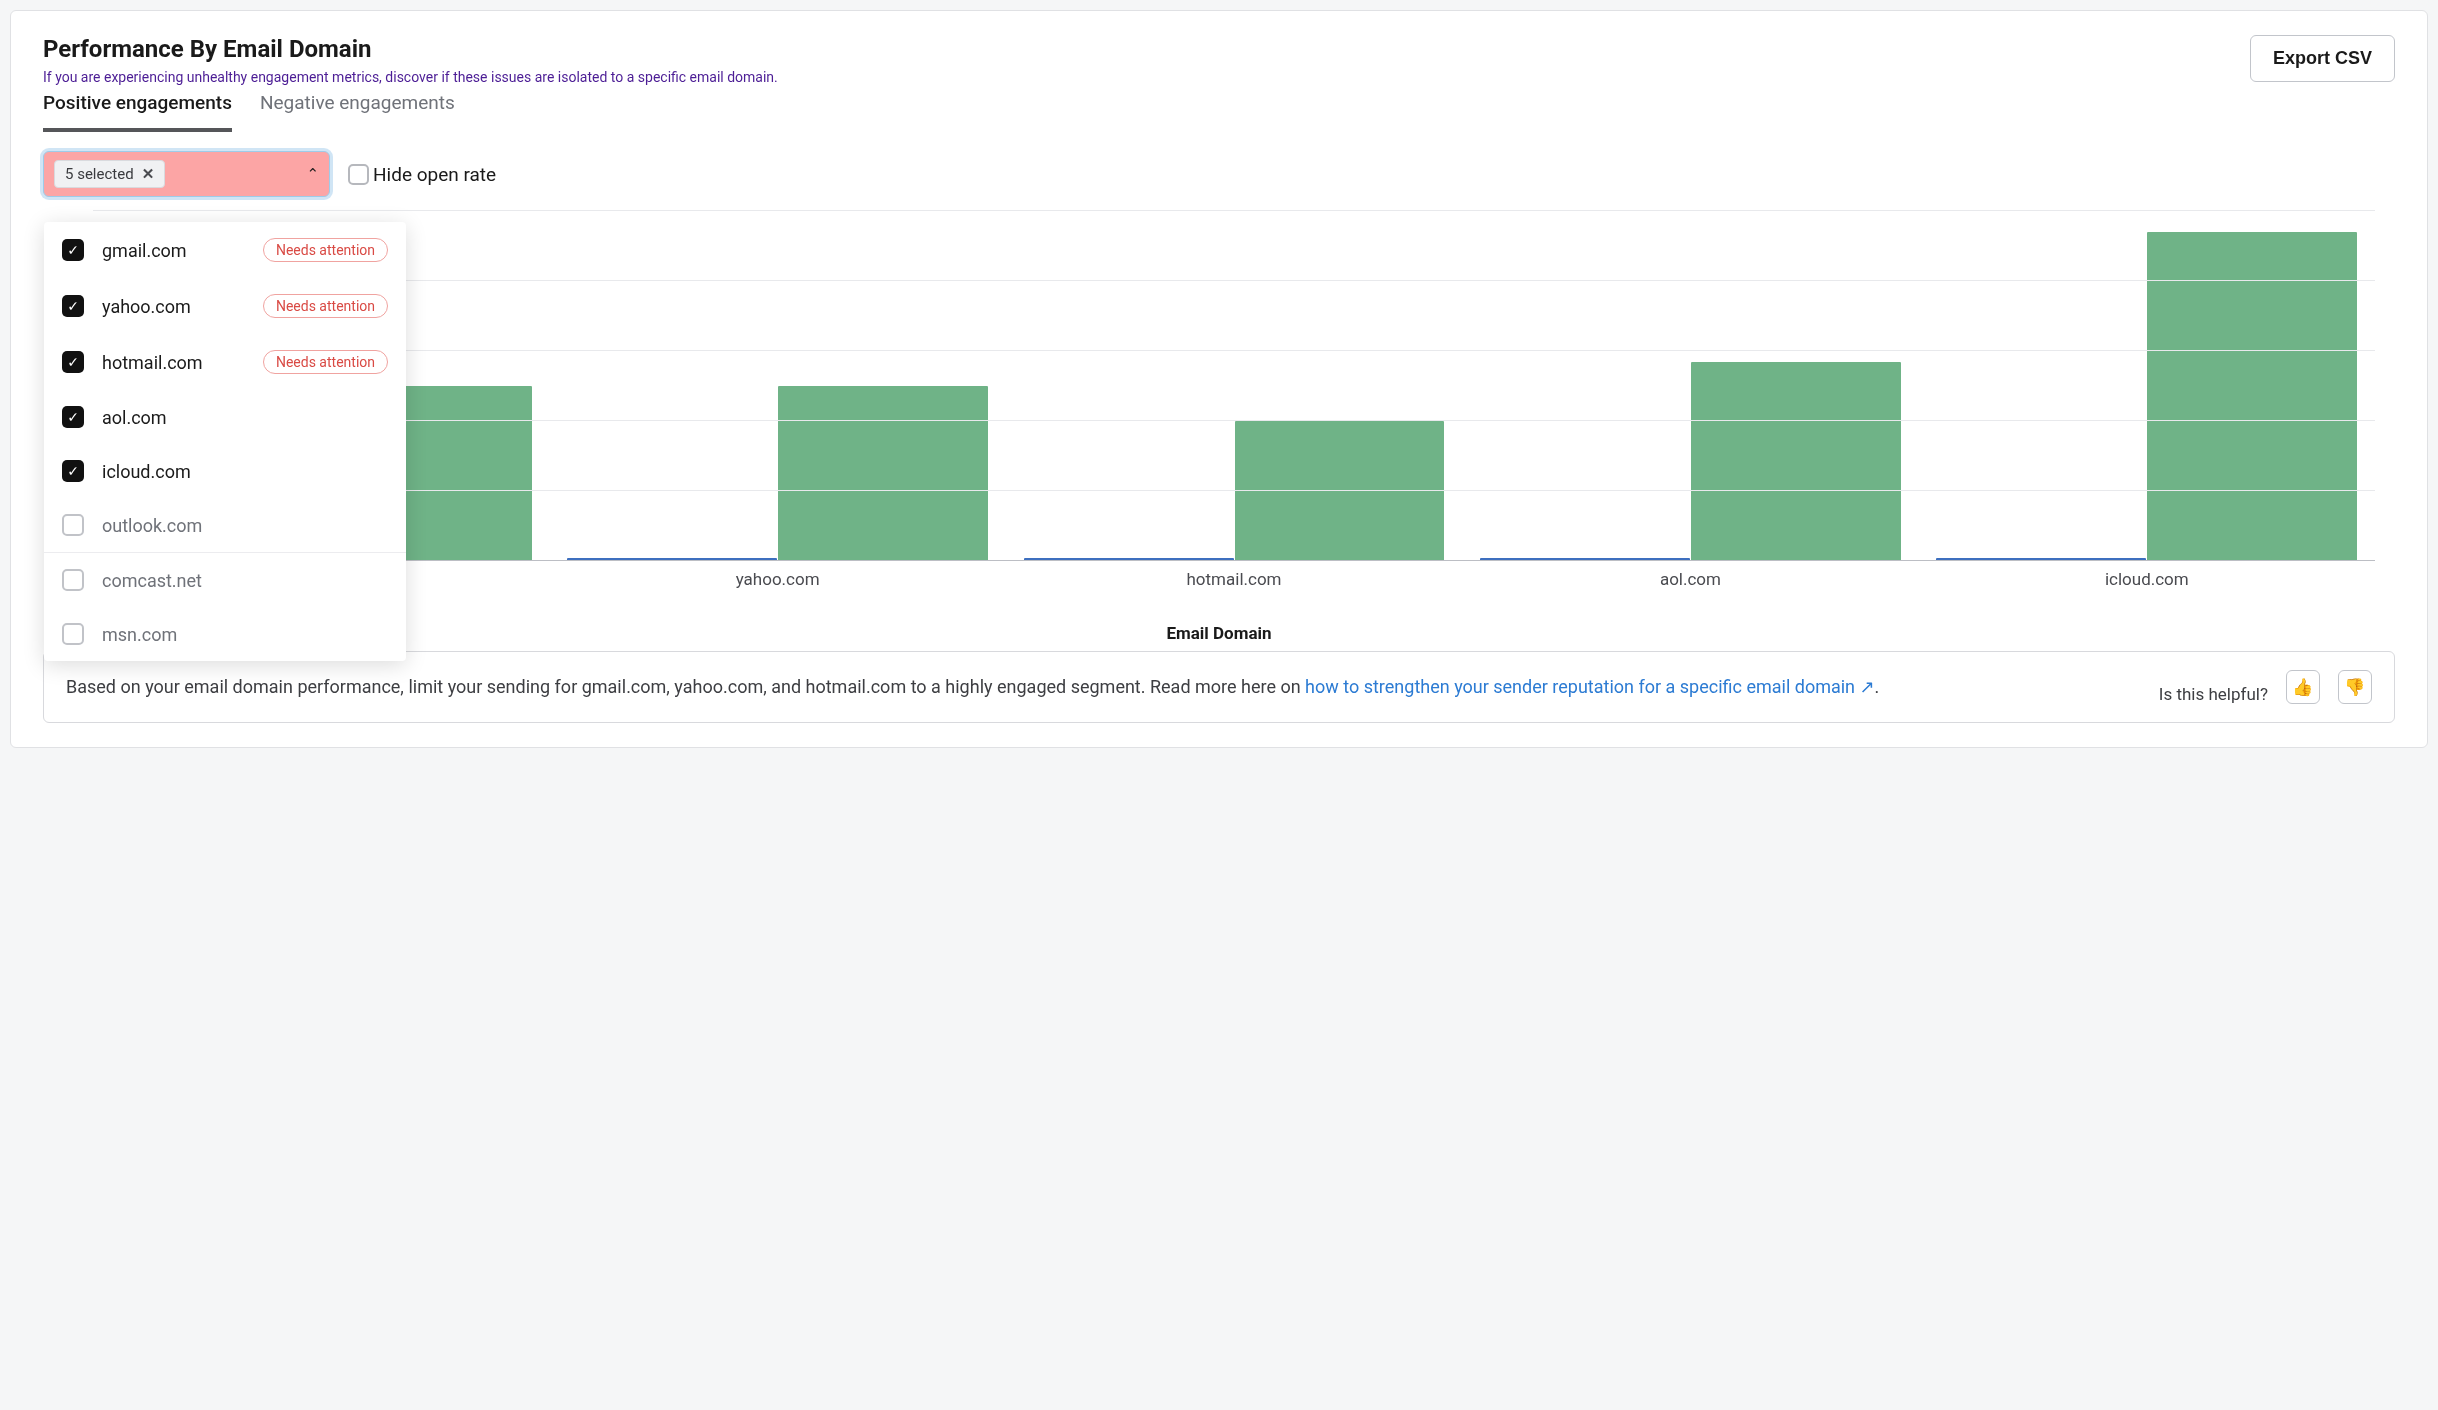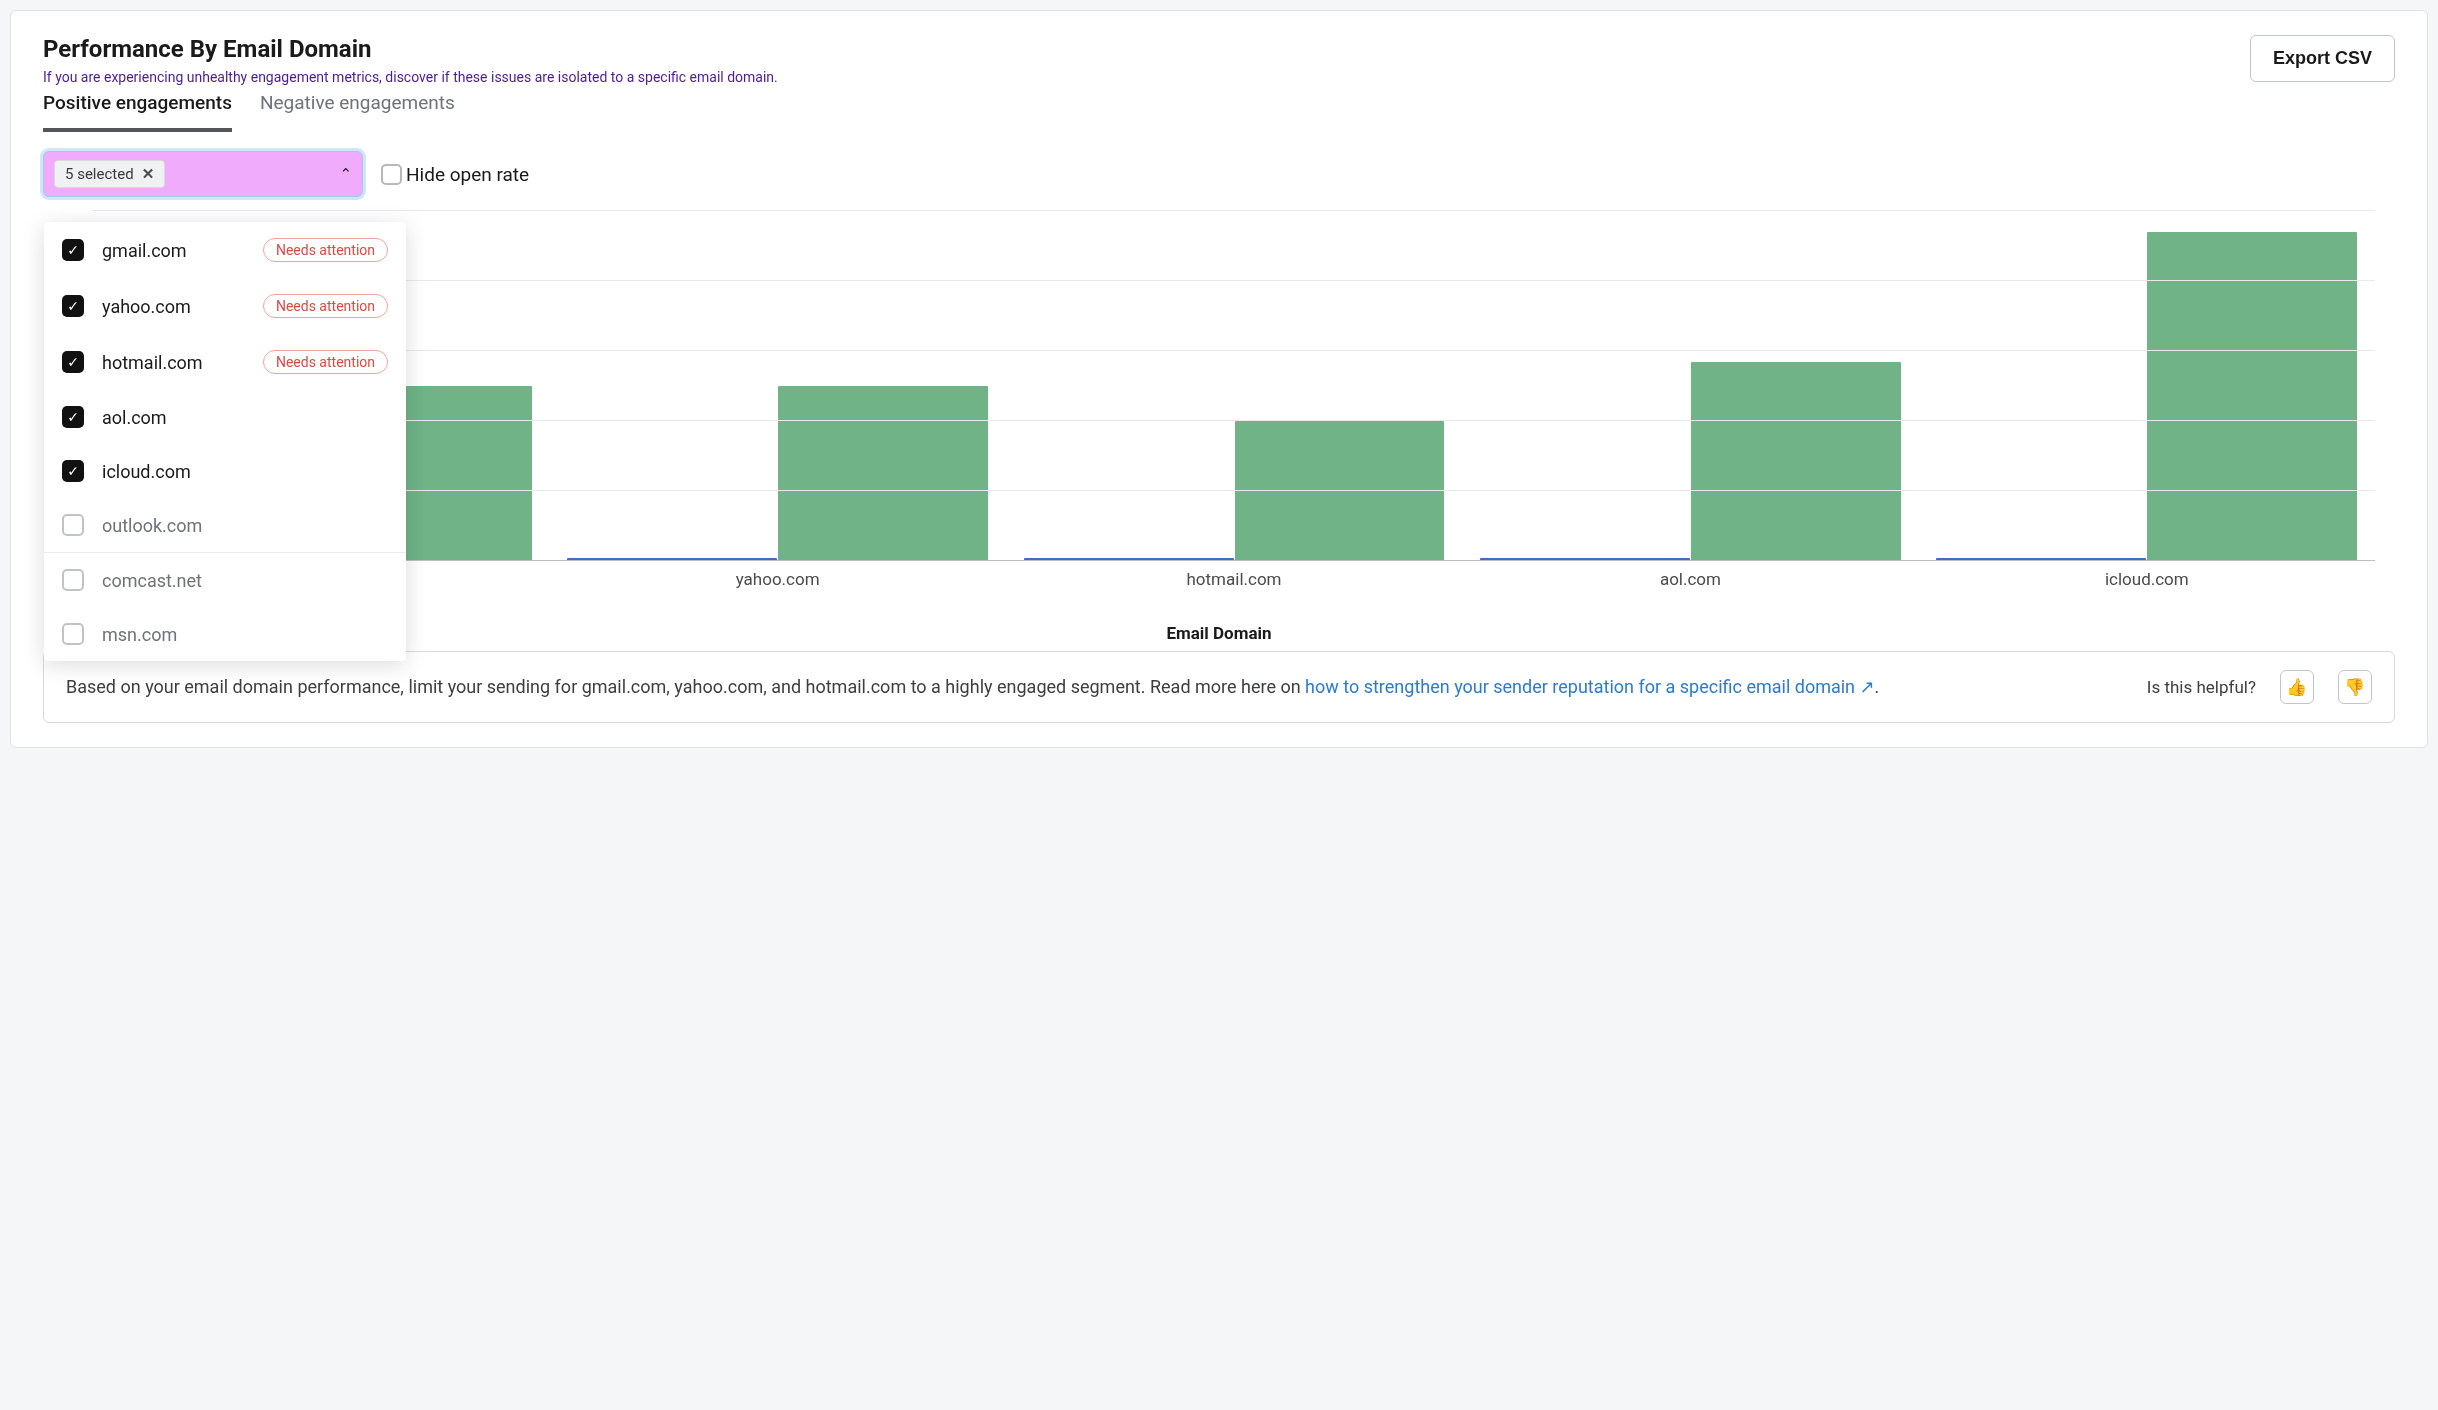--- a/index.html
+++ b/index.html
@@ -59,30 +59,30 @@
     font-weight: 500;
     border-bottom: 4px solid #555659;
   }
   .controls-row {
     display: flex;
     align-items: center;
     gap: 18px;
     margin-bottom: 14px;
   }
   .multiselect {
-    width: 320px;
+    width: 287px;
     border: 1px solid #9ecbe8;
     box-shadow: 0 0 0 3px rgba(120,180,225,0.35);
     border-radius: 6px;
     padding: 8px 10px;
     display: flex;
     align-items: center;
     justify-content: space-between;
     cursor: pointer;
-    background: #f0abfc;
+    background: #fca5a5;
   }
   .chip {
     background: #f0f1f3;
     border: 1px solid #d9dade;
     border-radius: 4px;
     padding: 4px 10px;
     font-size: 15px;
     color: #3a3b3f;
     display: inline-flex;
     align-items: center;
@@ -206,22 +206,22 @@
   .helpful-text {
     font-size: 18px;
     color: #3d3e42;
     line-height: 1.55;
     flex: 1;
   }
   .helpful-text a { color: #2c7bd3; text-decoration: none; }
   .ext-icon { color: #2c7bd3; }
   .helpful-right {
     display: flex;
-    align-items: center;
-    gap: 24px;
+    align-items: flex-end;
+    gap: 18px;
     font-size: 17px;
     color: #3d3e42;
     white-space: nowrap;
   }
   .thumb-btn {
     width: 34px; height: 34px;
     border: 1px solid #c2c5cb;
     border-radius: 6px;
     background: #fff;
     display: inline-flex;

